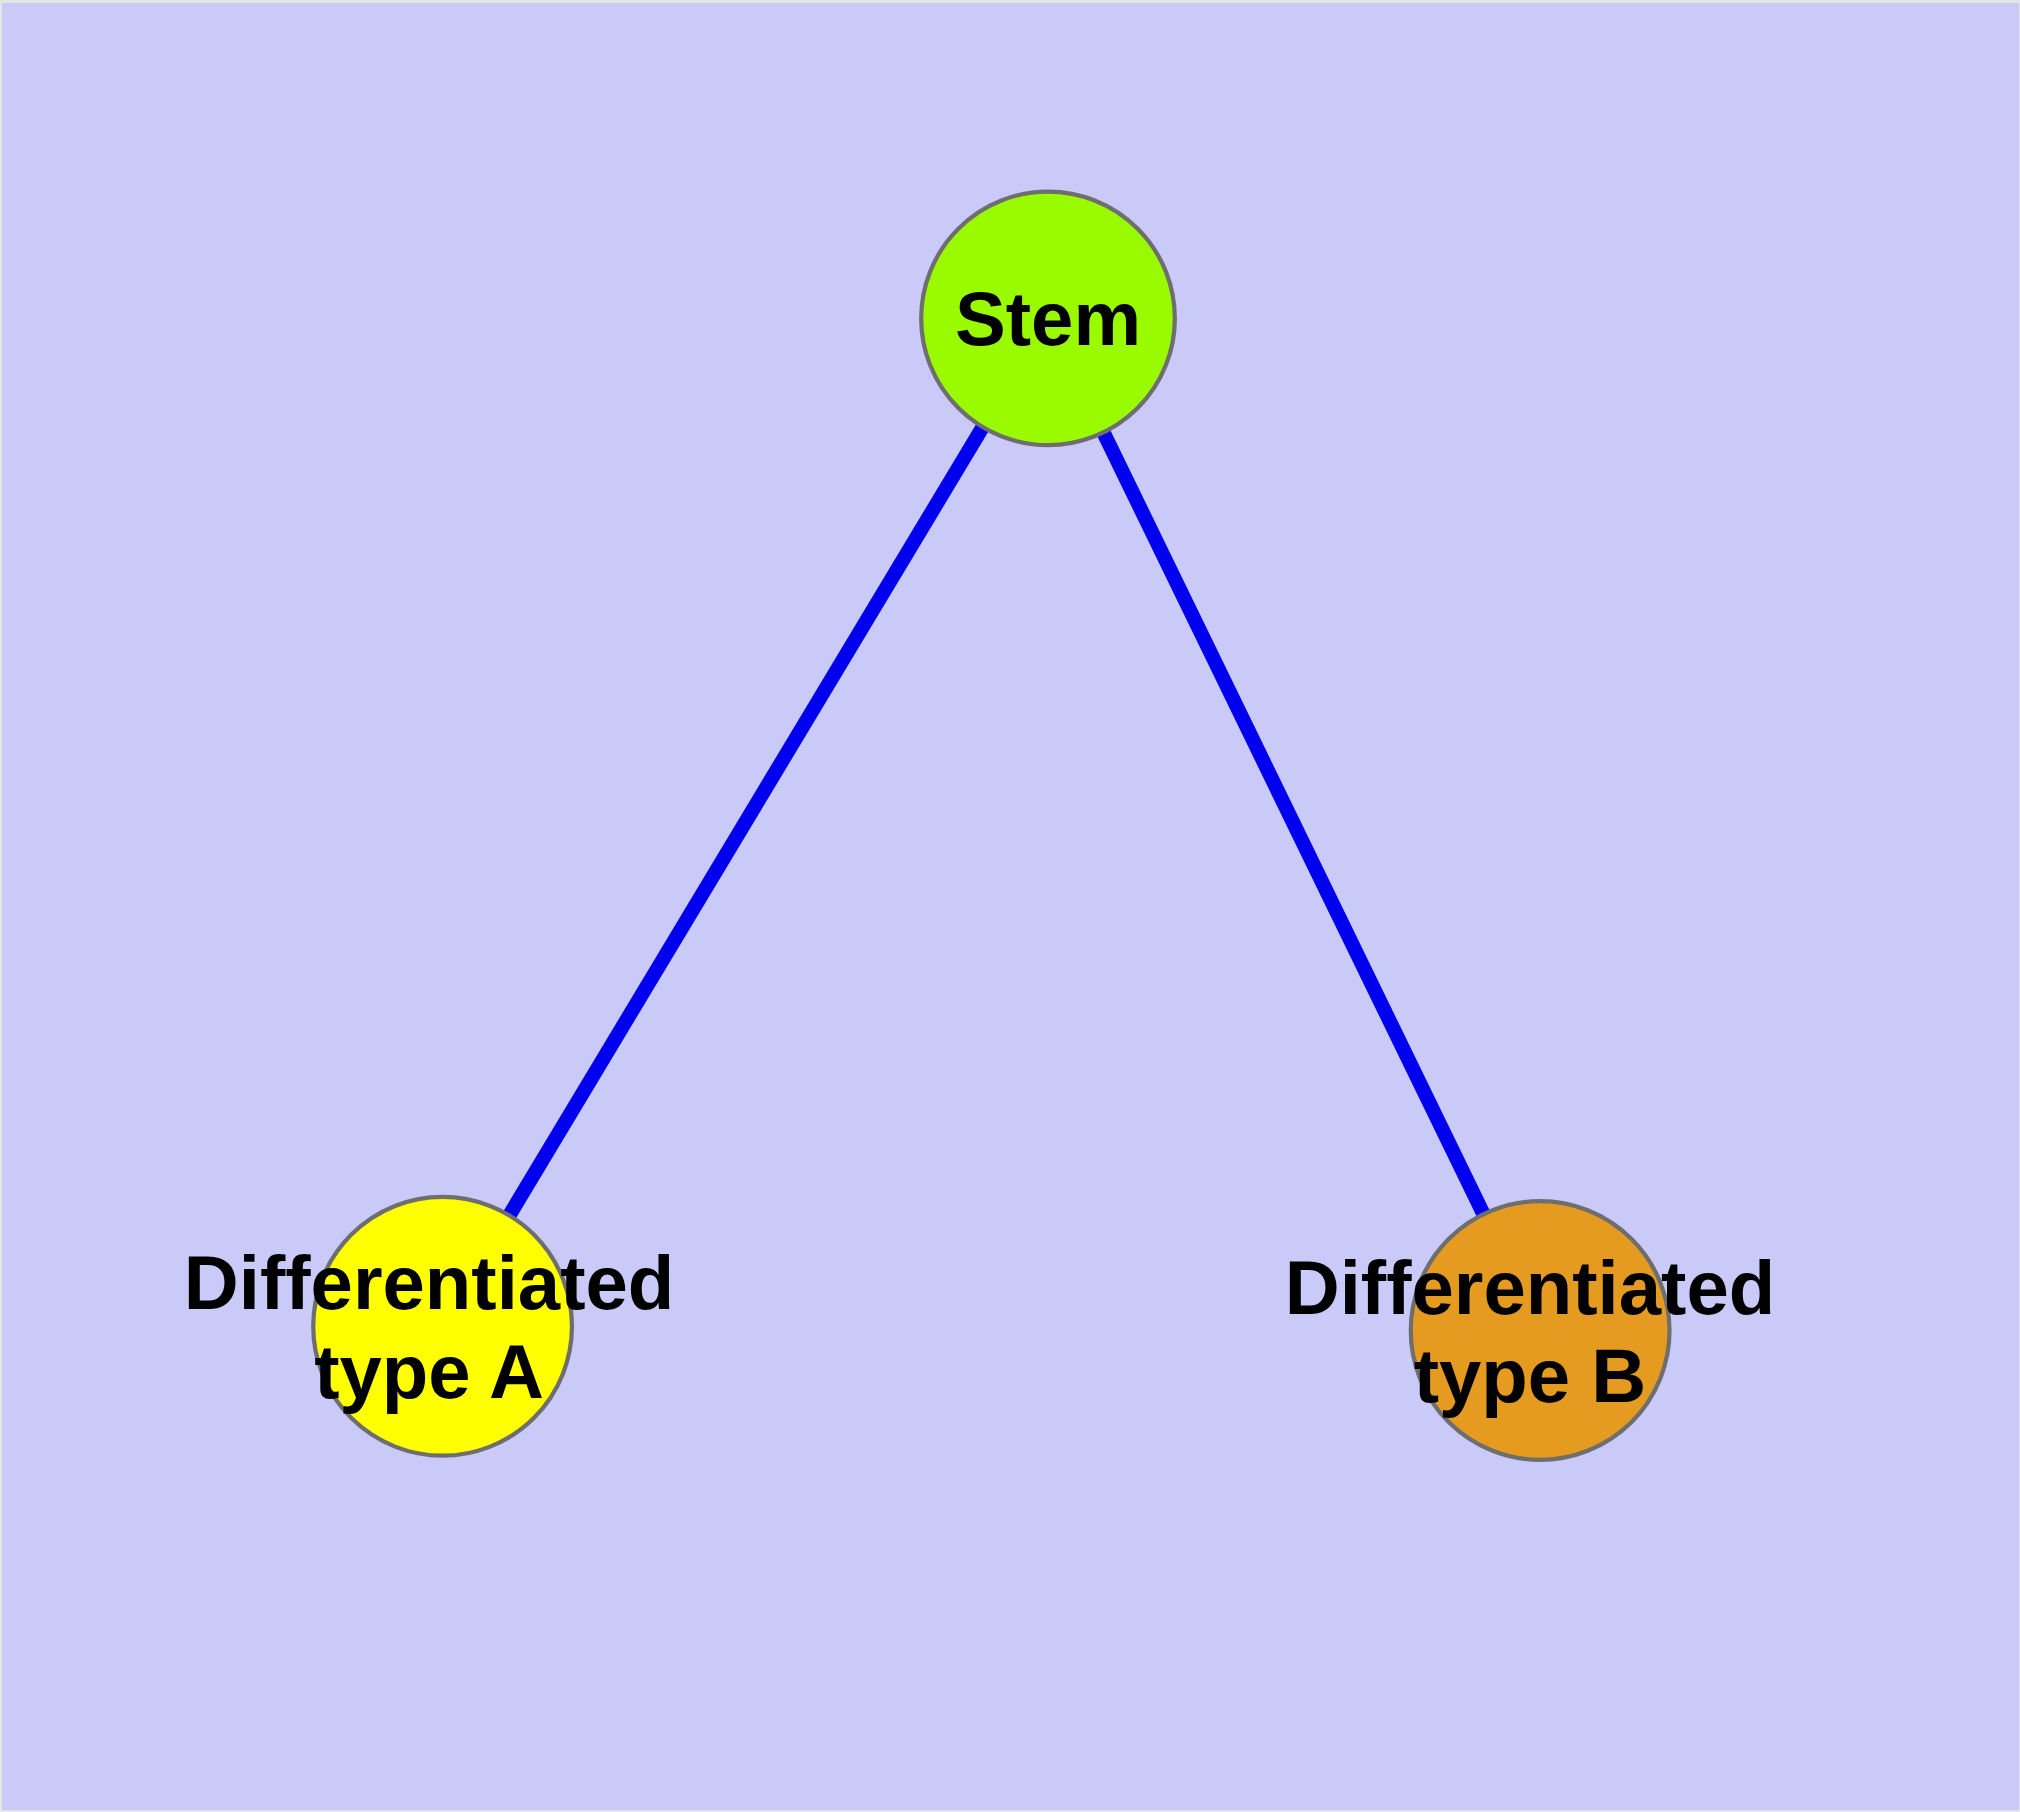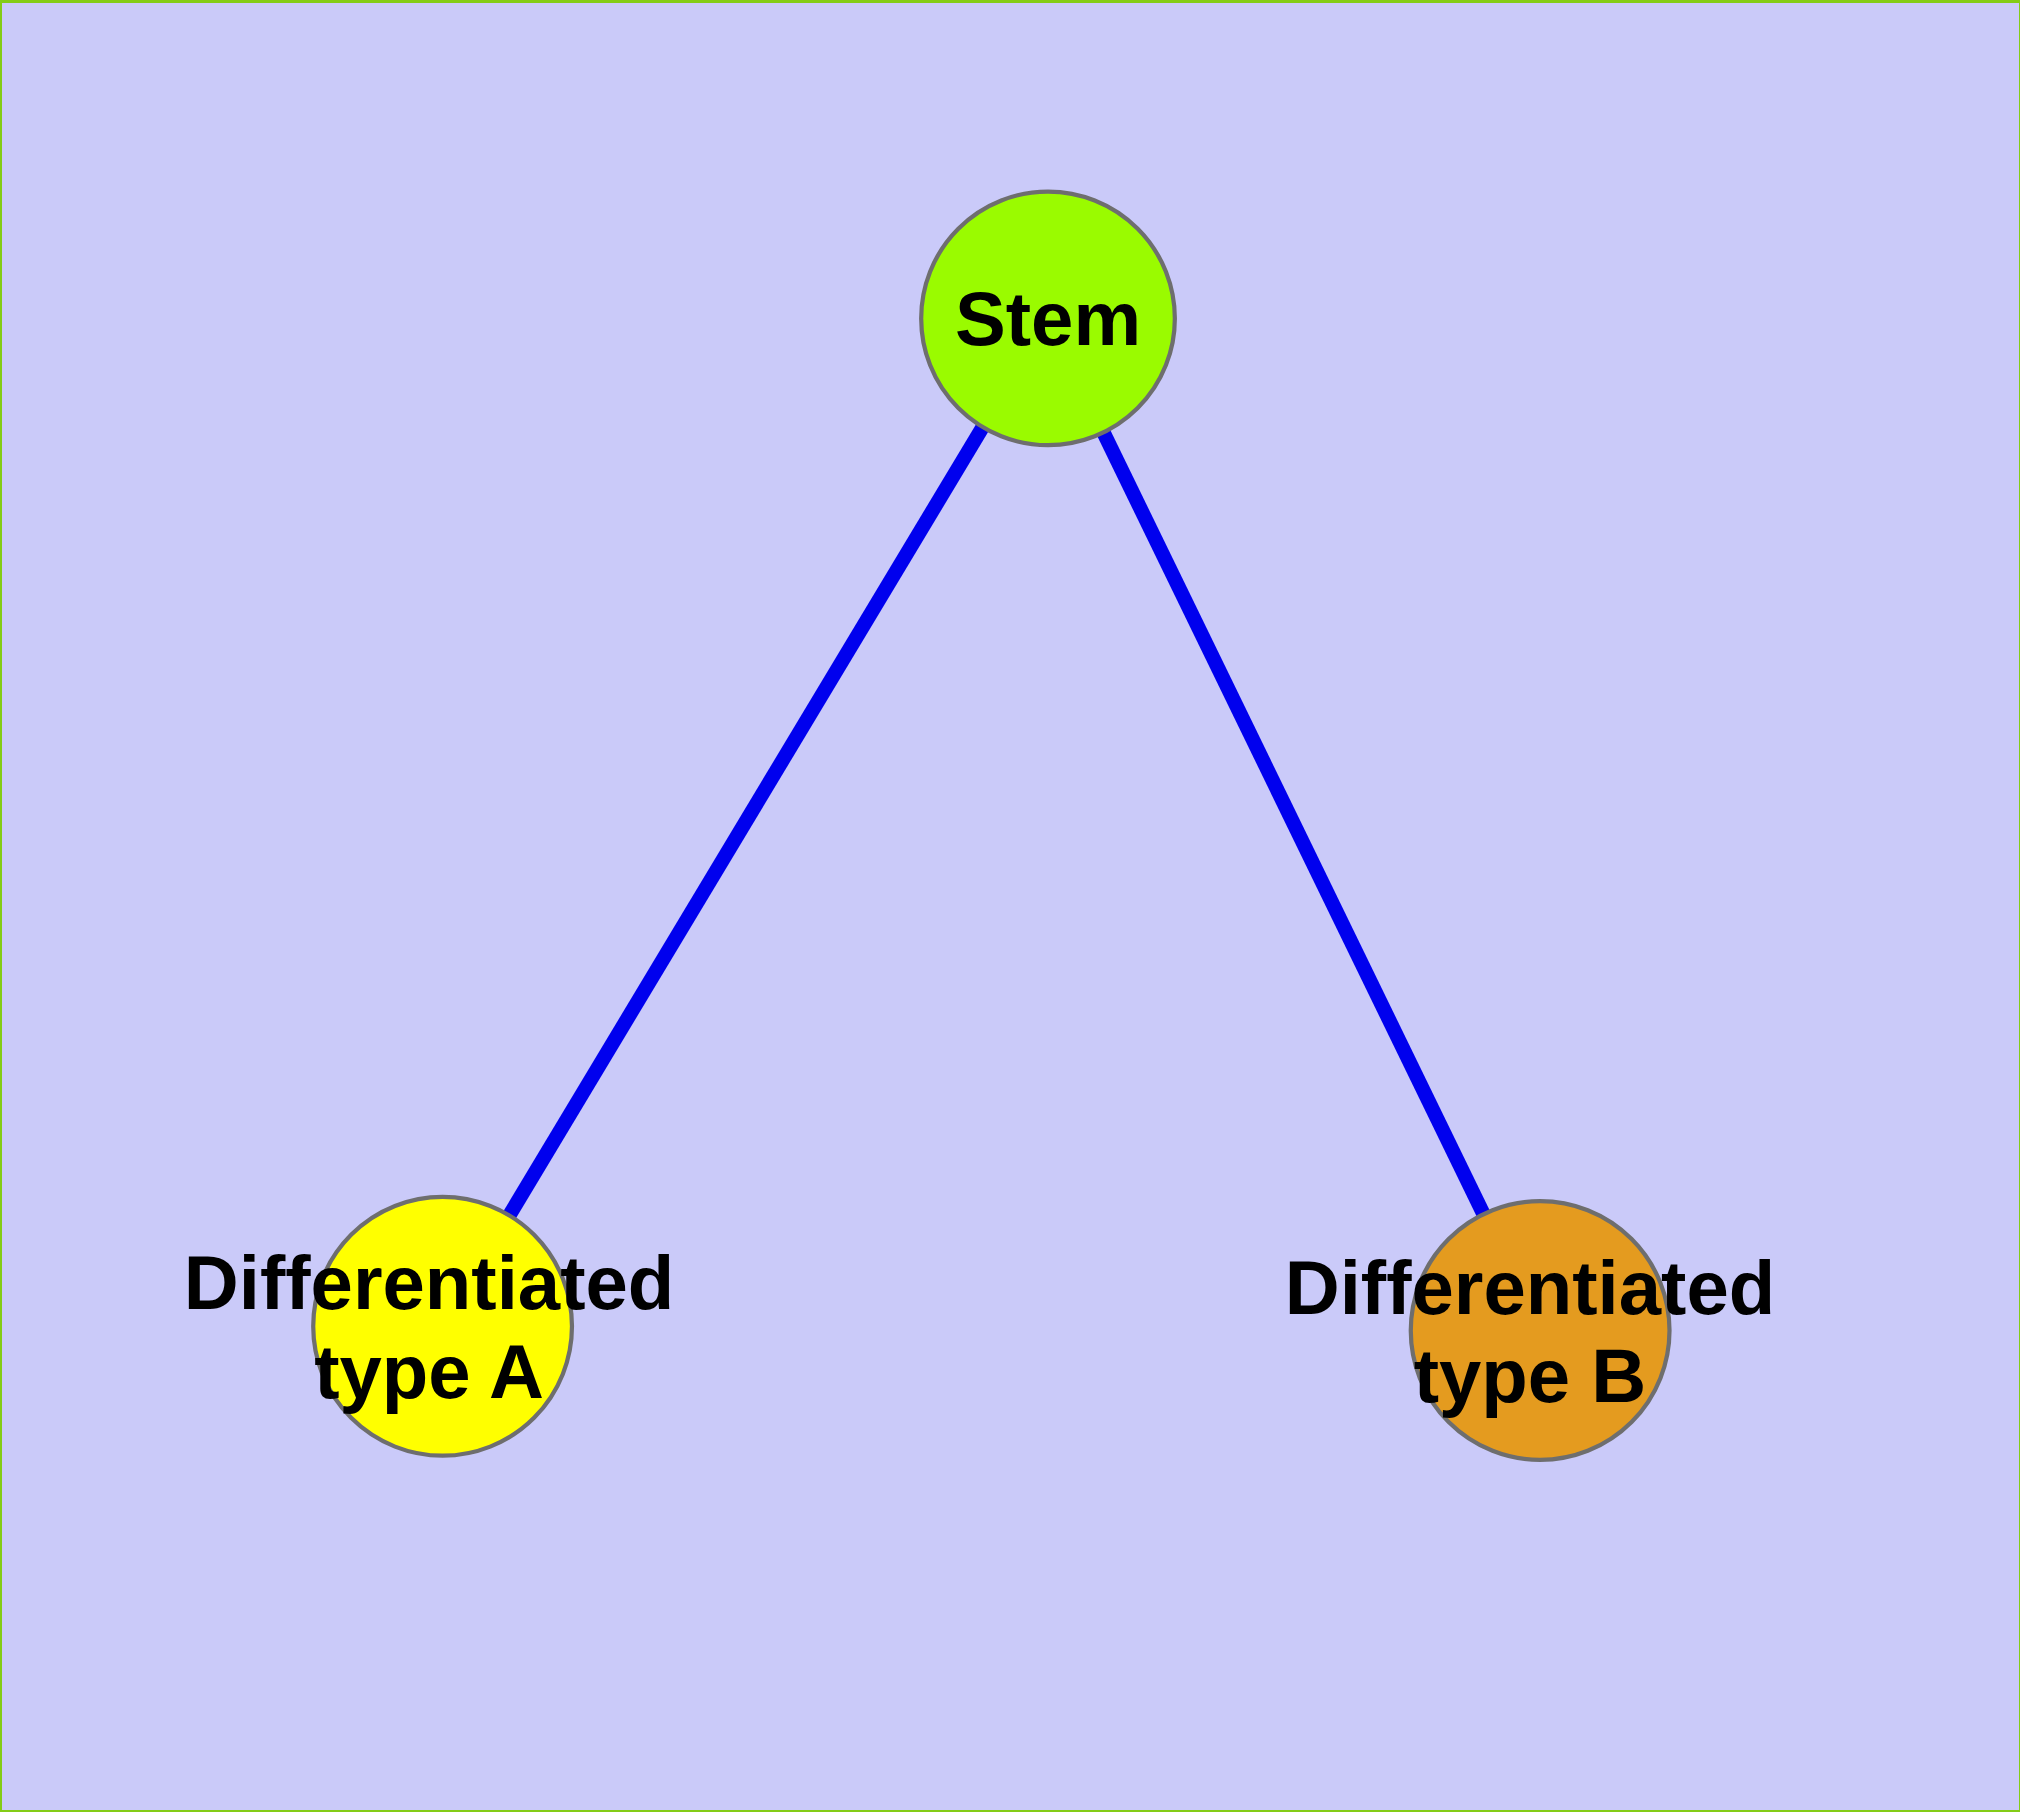--- a/index.html
+++ b/index.html
@@ -27,21 +27,21 @@
     height: 100%;
   }
   .node-label {
     font-family: "Liberation Sans", sans-serif;
     font-weight: bold;
   }
 </style>
 </head>
 <body>
 
-<div class="page" style="background: #84cc16;">
+<div class="page" style="background: #e5e5e5;">
   <div class="canvas" style="background: rgb(202, 202, 249);">
     <svg viewBox="0 0 2384 2138" preserveAspectRatio="xMidYMid meet">
       <g>
           <line x1="1236" y1="373" x2="520" y2="1565" stroke="#0000EE" stroke-width="17"></line>
           <line x1="1236" y1="373" x2="1818" y2="1570" stroke="#0000EE" stroke-width="17"></line>
         </g>
       <g>
           <circle cx="1236" cy="373" r="150" fill="#9AFB00" stroke="#6E6E6E" stroke-width="5"></circle>
           <circle cx="520" cy="1565" r="153" fill="#FFFF00" stroke="#6E6E6E" stroke-width="5"></circle>
           <circle cx="1818" cy="1570" r="153" fill="#E49B1F" stroke="#6E6E6E" stroke-width="5"></circle>

